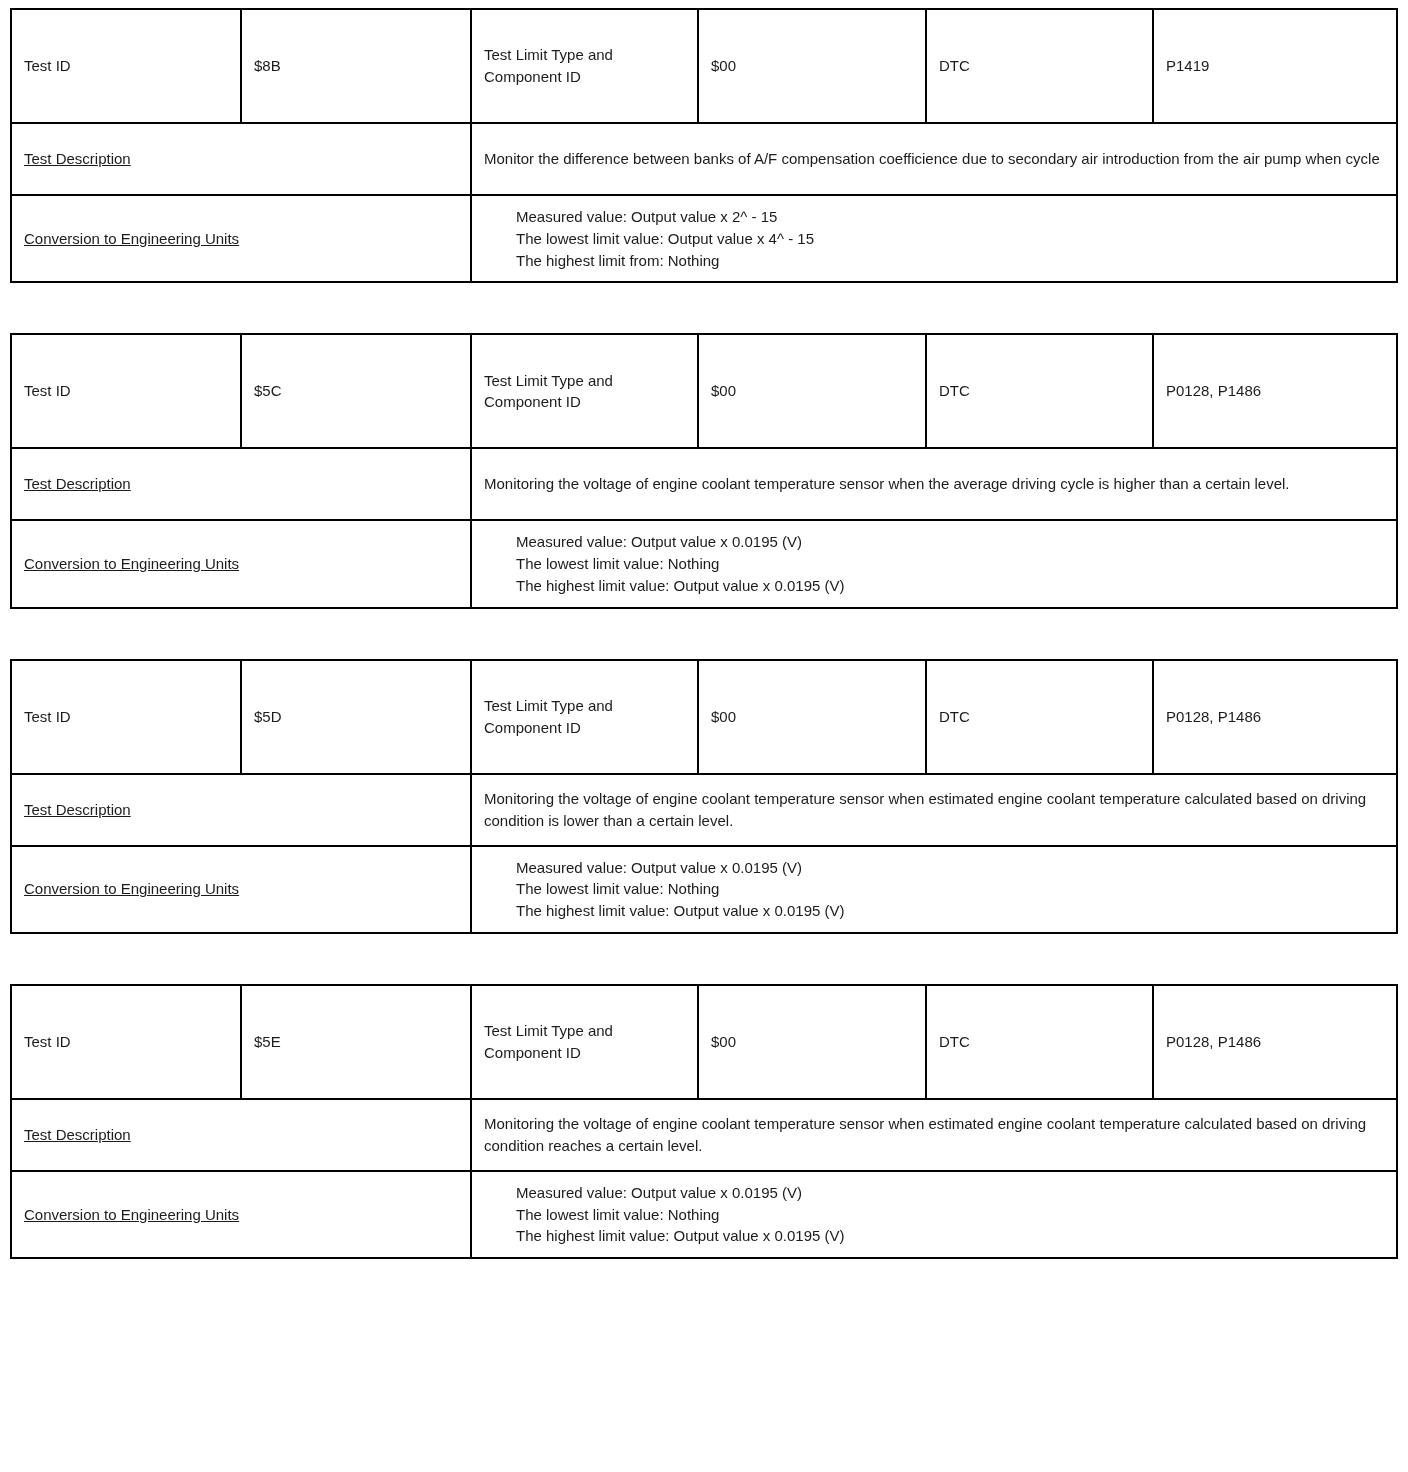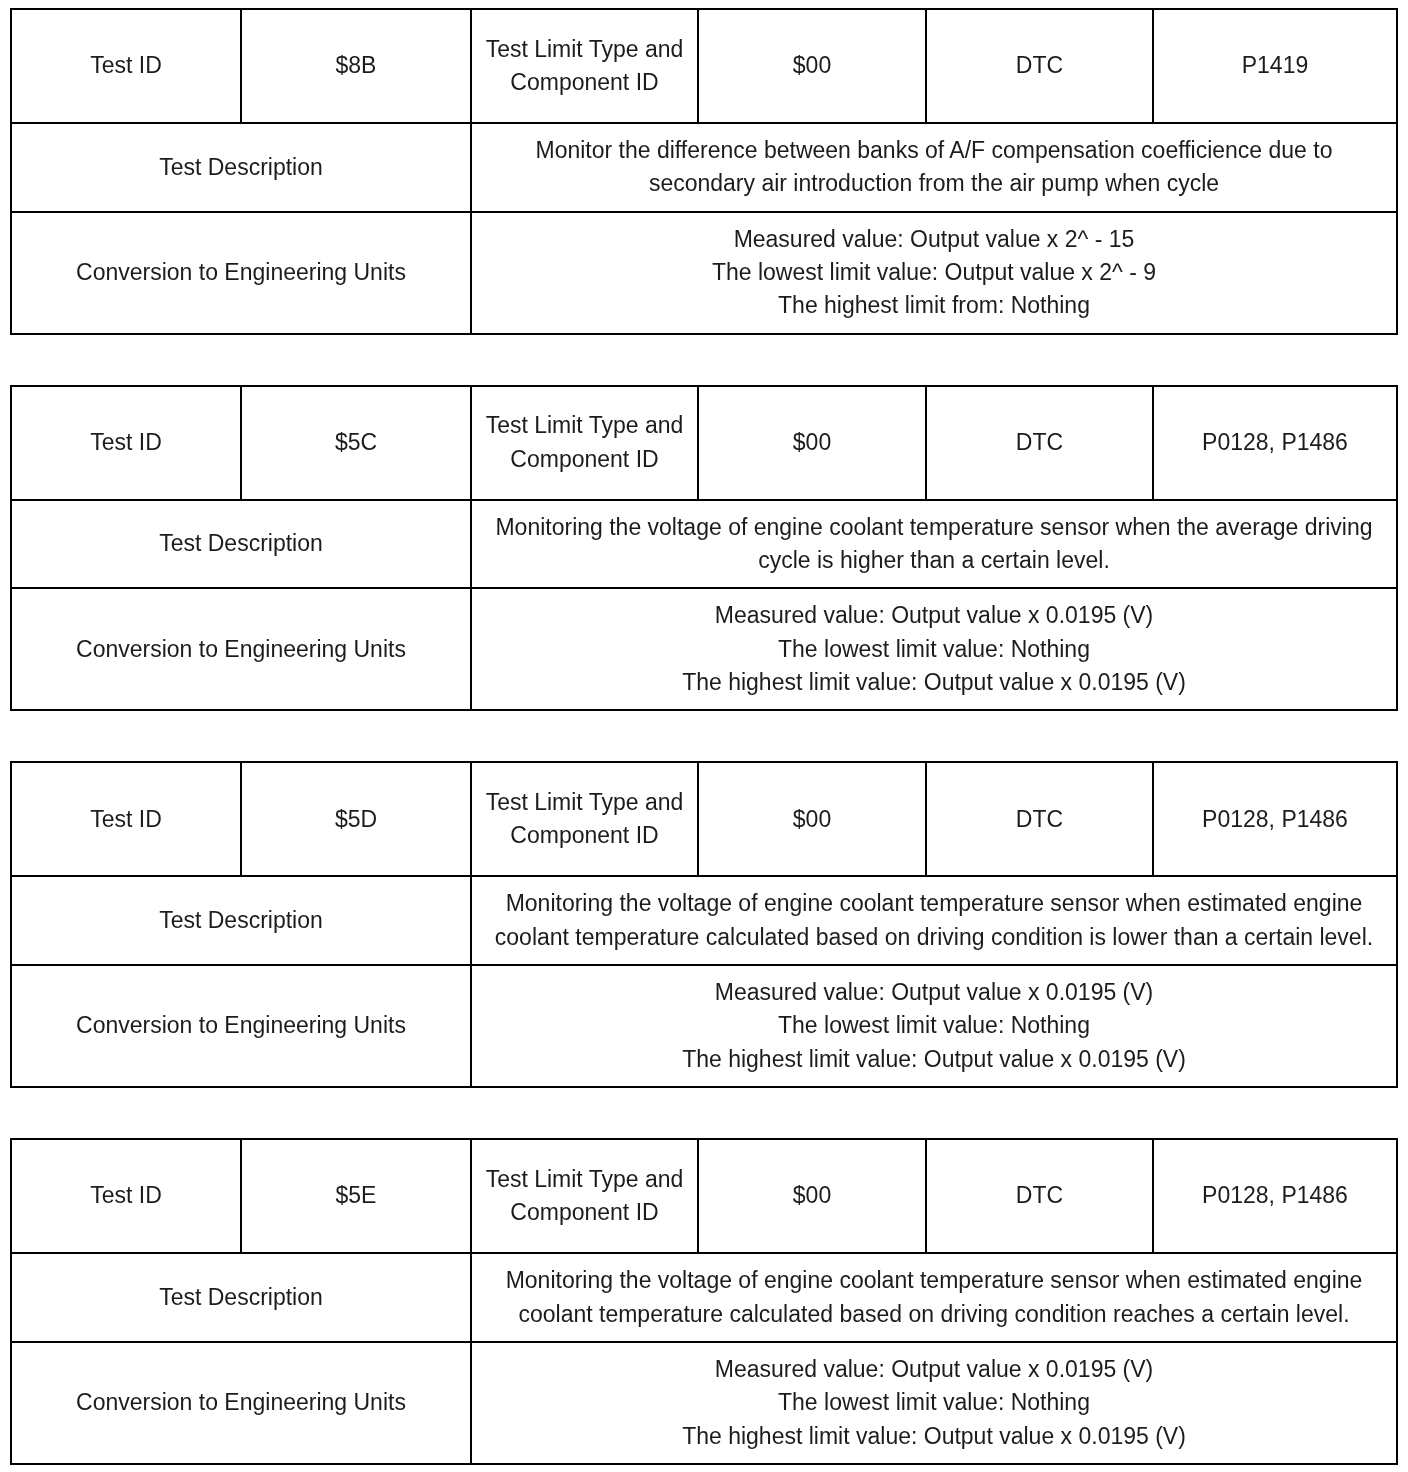--- a/index.html
+++ b/index.html
@@ -12,41 +12,42 @@
   .page {
     width: 1408px;
     box-sizing: border-box;
     padding: 8px 10px 14px 10px;
   }
   table.test-table {
     border-collapse: collapse;
     table-layout: fixed;
     width: 1386px;
     margin-bottom: 50px;
-    font-size: 23px;
+    font-size: 15px;
     line-height: 1.45;
-    text-align: center;
   }
   table.test-table:last-child {
     margin-bottom: 0;
   }
   table.test-table td {
     border: 2px solid #000000;
     vertical-align: middle;
     padding: 10px 12px;
     word-wrap: break-word;
   }
   td.hdr-cell {
     height: 92px;
   }
   td.desc-label, td.conv-label {
     height: 50px;
+    text-decoration: underline;
   }
   .conv-lines div {
     white-space: normal;
+    margin-left: 32px;
   }
 </style>
 </head>
 <body>
 
 <div class="page">
 
   <table class="test-table">
     <colgroup>
       <col style="width:230px">
@@ -67,21 +68,21 @@
     </tr>
     <tr>
       <td colspan="2" class="desc-label">Test Description</td>
       <td colspan="4">Monitor the difference between banks of A/F compensation coefficience due to secondary air introduction from the air pump when cycle</td>
     </tr>
     <tr>
       <td colspan="2" class="conv-label">Conversion to Engineering Units</td>
       <td colspan="4">
         <div class="conv-lines">
           <div>Measured value: Output value x 2^ - 15</div>
-          <div>The lowest limit value: Output value x 2^ - 9</div>
+          <div>The lowest limit value: Output value x 4^ - 15</div>
           <div>The highest limit from: Nothing</div>
         </div>
       </td>
     </tr>
   </tbody>
     </table>
 
   <table class="test-table">
     <colgroup>
       <col style="width:230px">

